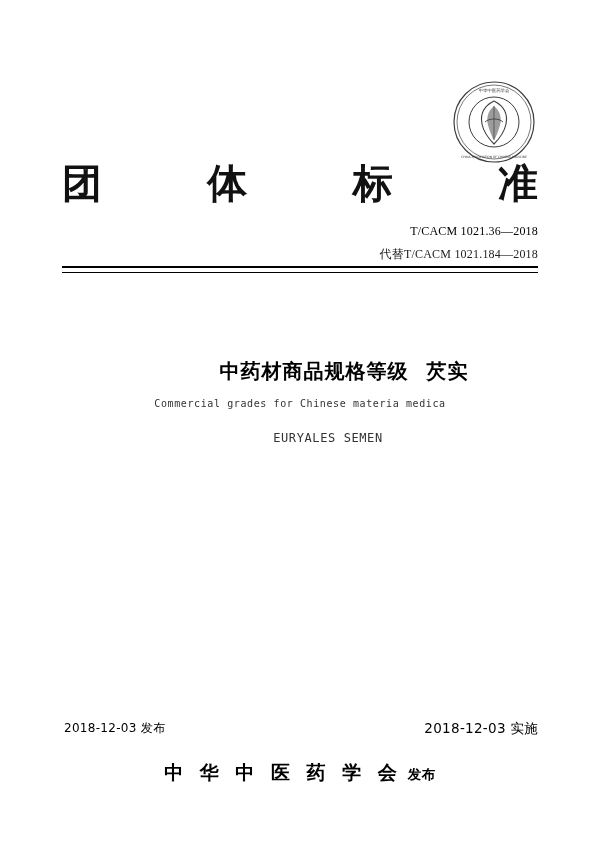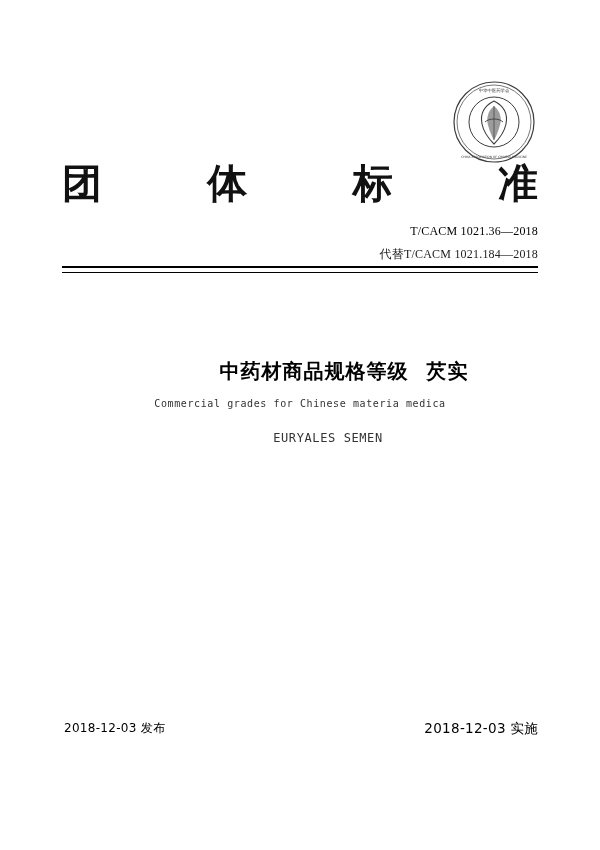--- a/index.html
+++ b/index.html
@@ -218,14 +218,17 @@
   <div class="title-cn">
     <span>中药材商品规格等级</span><span class="gap"></span><span>芡实</span>
   </div>
 
   <div class="title-en">Commercial grades for Chinese materia medica</div>
   <div class="title-latin">EURYALES SEMEN</div>
 
   <div class="date-left">2018-12-03  发布</div>
   <div class="date-right">2018-12-03  实施</div>
 
+  <div class="publisher">
+    <span>中 华 中 医 药 学 会</span><span class="small">发布</span>
+  </div>
 
 </div>
 
 </body></html>

